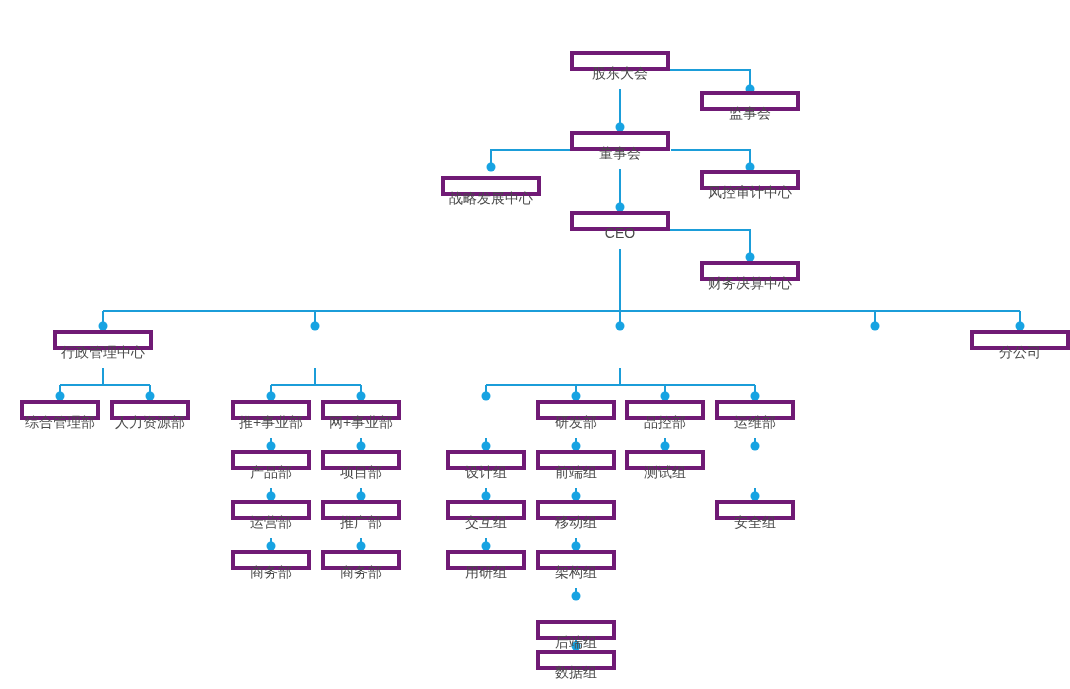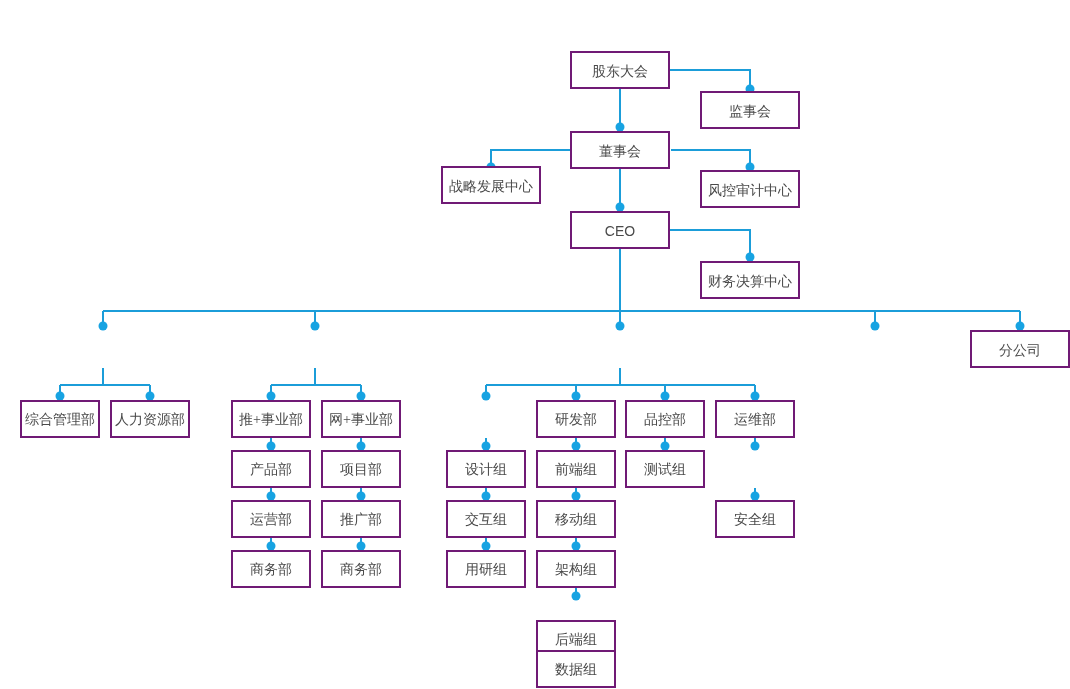--- a/index.html
+++ b/index.html
@@ -7,32 +7,32 @@
     position:relative;
     width:1070px;height:689px;
     background:#ffffff;
     font-family:"Liberation Sans","DejaVu Sans",sans-serif;
     overflow:hidden;
   }
   .wires{position:absolute;left:0;top:0;width:1070px;height:689px;}
   .node{
     position:absolute;
     box-sizing:border-box;
-    height:38px;
+    height:20px;
     background:#ffffff;
-    border:2px solid #701a75;
+    border:4px solid #701a75;
     color:#4a4a4a;
     font-size:14px;
     line-height:36px;
     text-align:center;
     white-space:nowrap;
     z-index:2;
   }
   .lg{width:100px;}
-  .sm{width:80px;font-family:Liberation Serif, serif;}
+  .sm{width:80px;}
 </style>
 </head>
 <body>
 
 <div class="canvas">
 
   <svg class="wires" width="1070" height="689" viewBox="0 0 1070 689">
     <path fill="none" stroke="#1b9dd9" stroke-width="2" d="
       M670 70 H750 V89
       M620 89 V127
@@ -102,25 +102,26 @@
       <circle cx="486" cy="546" r="4.5"></circle>
         <circle cx="576" cy="546" r="4.5"></circle>
       <circle cx="576" cy="596" r="4.5"></circle>
         <circle cx="576" cy="646" r="4.5"></circle>
     </g>
   </svg>
 
   <div class="node lg" style="left:570px;top:51px">股东大会</div>
   <div class="node lg" style="left:700px;top:91px">监事会</div>
   <div class="node lg" style="left:570px;top:131px">董事会</div>
-  <div class="node lg" style="left:441px;top:166px">战略发展中心</div>
+  <div class="node lg" style="left:441px;top:176px">战略发展中心</div>
   <div class="node lg" style="left:700px;top:170px">风控审计中心</div>
   <div class="node lg" style="left:570px;top:211px">CEO</div>
   <div class="node lg" style="left:700px;top:261px">财务决算中心</div>
 
+  <div class="node lg" style="left:53px;top:330px">行政管理中心</div>
   <div class="node lg" style="left:970px;top:330px">分公司</div>
 
   <div class="node sm" style="left:20px;top:400px">综合管理部</div>
   <div class="node sm" style="left:110px;top:400px">人力资源部</div>
 
   <div class="node sm" style="left:231px;top:400px">推+事业部</div>
   <div class="node sm" style="left:321px;top:400px">网+事业部</div>
   <div class="node sm" style="left:231px;top:450px">产品部</div>
   <div class="node sm" style="left:321px;top:450px">项目部</div>
   <div class="node sm" style="left:231px;top:500px">运营部</div>

